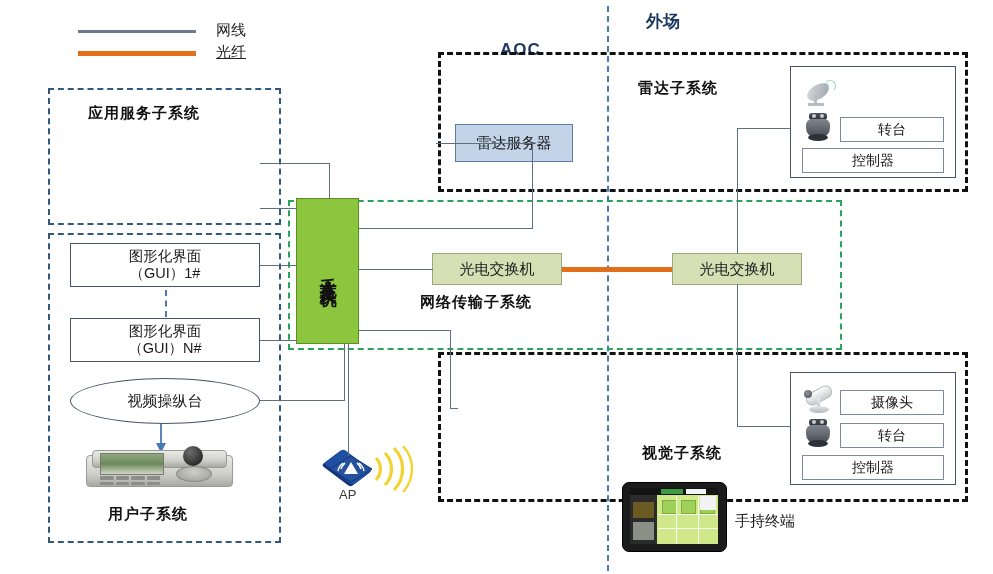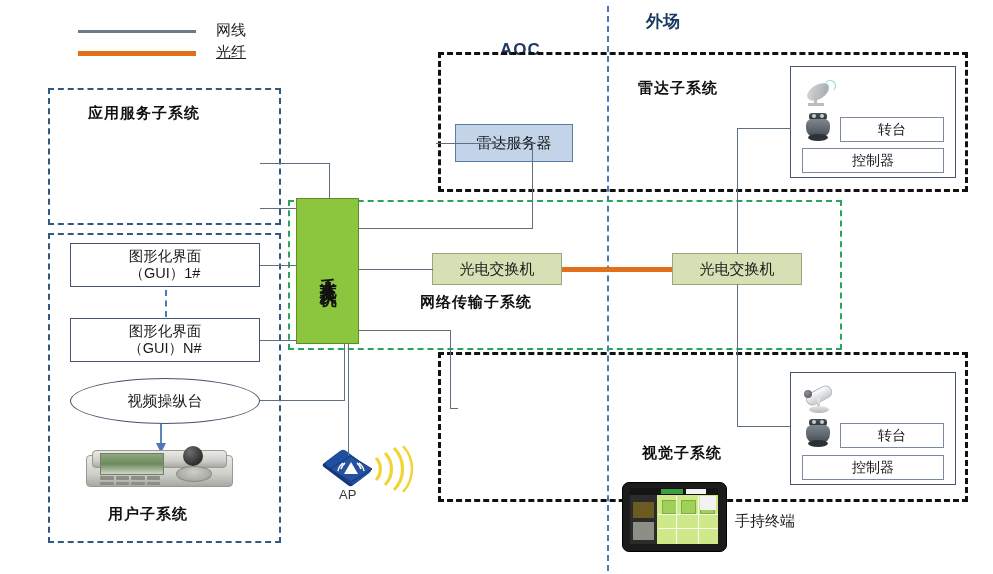--- a/index.html
+++ b/index.html
@@ -290,20 +290,21 @@
     <div class="pt-eye" style="left:820px;top:114px;width:4px;height:4px;"></div>
     <div class="pt-body" style="left:806px;top:119px;width:24px;height:19px;"></div>
     <div class="pt-foot" style="left:808px;top:134px;width:20px;height:7px;"></div>
   </div>
 
   <div class="region r-black" style="left:438px;top:352px;width:530px;height:150px;"></div>
   <div class="tx region-title" style="left:642px;top:444px;">视觉子系统</div>
 
 
   <div class="abs" style="left:790px;top:372px;width:166px;height:113px;border:1px solid #44546a;"></div>
+  <div class="node node-sub" style="left:840px;top:390px;width:104px;height:25px;">摄像头</div>
   <div class="node node-sub" style="left:840px;top:423px;width:104px;height:25px;">转台</div>
   <div class="node node-sub" style="left:802px;top:455px;width:142px;height:25px;">控制器</div>
 
   <div>
     <div class="cam-barrel" style="left:805px;top:389px;width:26px;height:11px;"></div>
     <div class="cam-lens" style="left:804px;top:390px;width:8px;height:8px;"></div>
     <div class="cam-stand" style="left:817px;top:398px;width:3px;height:10px;"></div>
     <div class="cam-base" style="left:809px;top:406px;width:20px;height:7px;"></div>
   </div>
 

